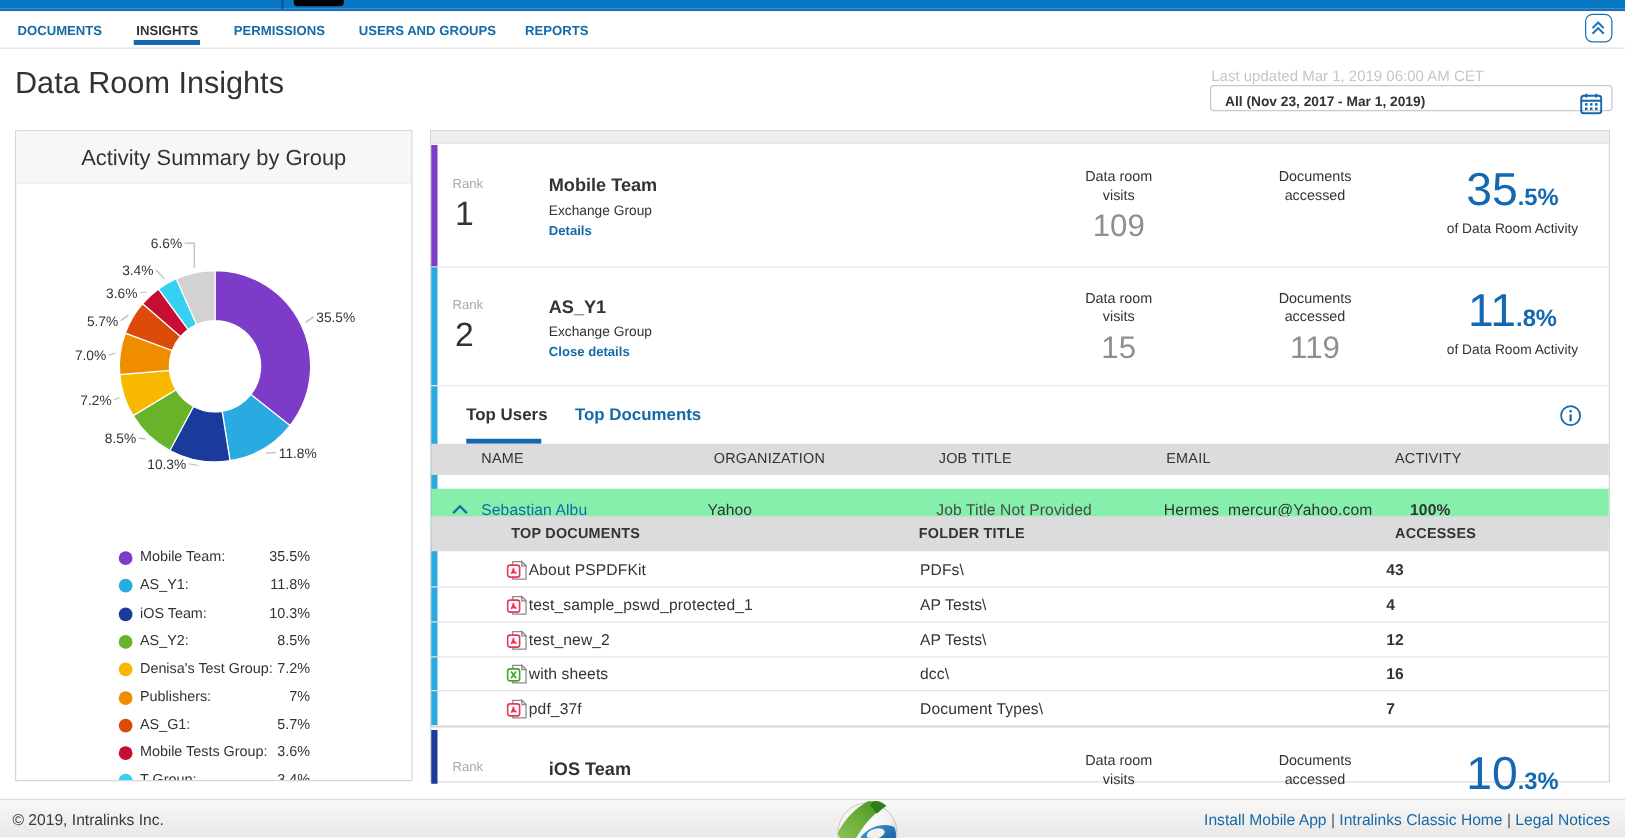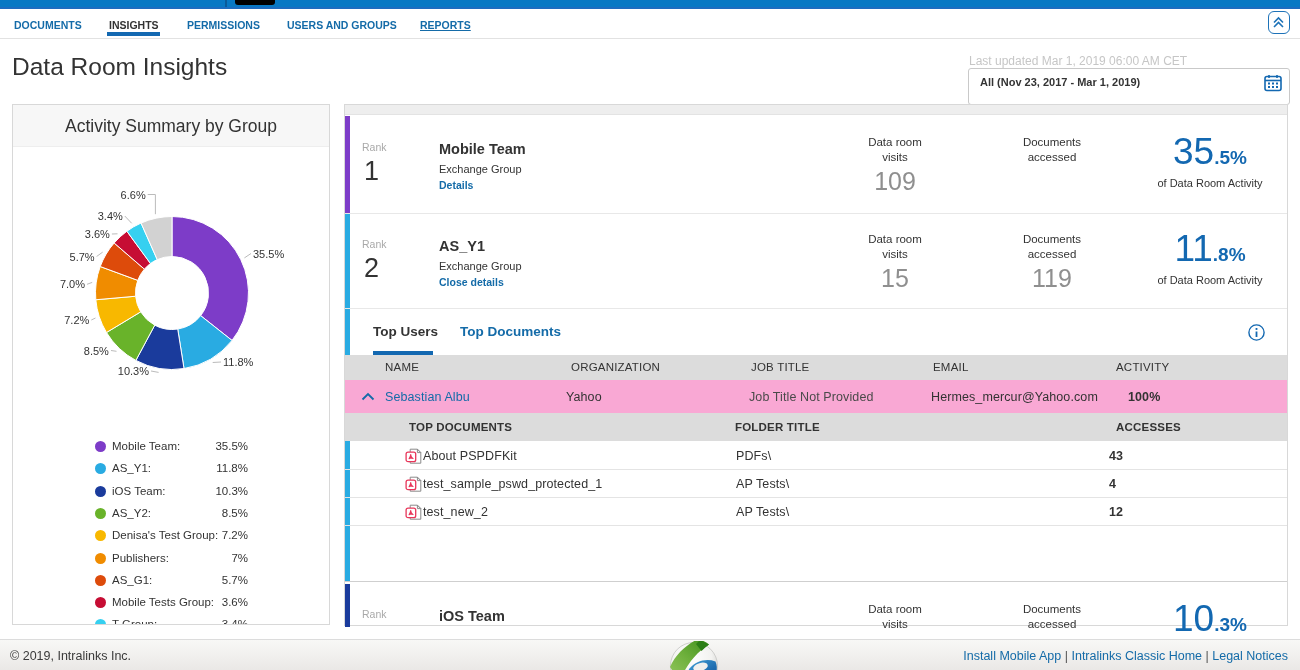--- a/index.html
+++ b/index.html
@@ -9,21 +9,21 @@
 #topline { position:absolute; left:0; top:7px; width:1300px; height:2px; background:#1d6cc0; }
 #topvline { position:absolute; left:225px; top:0; width:2px; height:7px; background:#0a5a99; }
 #topblack { position:absolute; left:235px; top:0; width:40px; height:5px; background:#000; border-radius:0 0 3px 3px; }
 #nav { position:absolute; left:0; top:9px; width:1300px; height:30px; background:#fff; border-bottom:1px solid #e2e2e2; }
 .navitem { position:absolute; top:10px; font-size:10.5px; font-weight:bold; color:#146ba8; letter-spacing:0; }
 #nav-ins { color:#333; }
 #insline { position:absolute; left:107px; top:32px; width:53px; height:3.5px; background:#1368b1; }
 #collapsebtn { position:absolute; left:1268px; top:11px; width:22px; height:23px; border:1.5px solid #1d72b8; border-radius:6px; }
 #title { position:absolute; left:12px; top:53px; font-size:24.5px; color:#333; }
 #lastupd { position:absolute; left:969px; top:54px; font-size:12px; color:#c6c6c6; }
-#datebox { position:absolute; left:968px; top:68px; width:322px; height:37px; border:1px solid #c9c9c9; border-radius:3px; background:#fff; }
+#datebox { position:absolute; left:968px; top:68px; width:322px; height:21px; border:1px solid #c9c9c9; border-radius:3px; background:#fff; }
 #datebox span { position:absolute; left:11px; top:7px; font-size:11px; font-weight:600; color:#333; }
 
 
 #lcard { position:absolute; left:12px; top:104px; width:318px; height:521px; border:1px solid #d8d8d8; background:#fff; overflow:hidden; }
 #lhead { position:absolute; left:0; top:0; width:316px; height:42px; background:#f7f7f7; border-bottom:1px solid #eee; }
 #lhead div { text-align:center; font-size:17.5px; color:#333; margin-top:11px; }
 .legrow { position:absolute; left:77px; width:158px; height:22px; font-size:11.5px; color:#333; }
 .legrow .dot { position:absolute; left:5px; top:1px; width:11px; height:11px; border-radius:50%; }
 .legrow .lab { position:absolute; left:22px; top:0px; }
 .legrow .val { position:absolute; right:0px; top:0px; }
@@ -58,21 +58,21 @@
 <body>
 <div id="topbar"></div>
 <div id="topline"></div>
 <div id="topvline"></div>
 <div id="topblack"></div>
 <div id="nav">
   <span class="navitem" style="left:14px;">DOCUMENTS</span>
   <span class="navitem" id="nav-ins" style="left:109px;">INSIGHTS</span>
   <span class="navitem" style="left:187px;">PERMISSIONS</span>
   <span class="navitem" style="left:287px;">USERS AND GROUPS</span>
-  <span class="navitem" style="left:420px;text-decoration:underline;">REPORTS</span>
+  <span class="navitem" style="left:420px;">REPORTS</span>
 </div>
 <div id="insline"></div>
 <div id="collapsebtn">
   <svg width="19" height="20" viewBox="0 0 19 20" style="position:absolute;left:0px;top:0px;">
     <path d="M5 10.5 L9.5 6 L14 10.5" fill="none" stroke="#1d72b8" stroke-width="1.6"></path>
     <path d="M5 15 L9.5 10.5 L14 15" fill="none" stroke="#1d72b8" stroke-width="1.6"></path>
   </svg>
 </div>
 <div id="title">Data Room Insights</div>
 <div id="lastupd">Last updated Mar 1, 2019 06:00 AM CET</div>
@@ -213,21 +213,21 @@
       <rect x="7.6" y="7.5" width="1.8" height="5.5" fill="#1368b1"></rect>
       <rect x="7.6" y="4" width="1.8" height="1.9" fill="#1368b1"></rect>
     </svg>
     <div class="thead" style="top:250px;">
       <span class="th" style="left:40px;top:6px;">NAME</span>
       <span class="th" style="left:226px;top:6px;">ORGANIZATION</span>
       <span class="th" style="left:406px;top:6px;">JOB TITLE</span>
       <span class="th" style="left:588px;top:6px;">EMAIL</span>
       <span class="th" style="left:771px;top:6px;">ACTIVITY</span>
     </div>
-    <div style="position:absolute;left:0;top:275px;width:942px;height:33px;background:#f9a8d4;">
+    <div style="position:absolute;left:0;top:286px;width:942px;height:33px;background:#86efac;">
       <svg width="14" height="9" viewBox="0 0 14 9" style="position:absolute;left:16px;top:12px;">
         <path d="M1.5 7.5 L7 2 L12.5 7.5" fill="none" stroke="#146ba8" stroke-width="1.8"></path>
       </svg>
       <span class="cell" style="left:40px;top:10px;color:#146ba8;">Sebastian Albu</span>
       <span class="cell" style="left:221px;top:10px;">Yahoo</span>
       <span class="cell" style="left:404px;top:10px;color:#4a4a4a;">Job Title Not Provided</span>
       <span class="cell" style="left:586px;top:10px;">Hermes_mercur@Yahoo.com</span>
       <span class="cell" style="left:783px;top:10px;font-weight:bold;">100%</span>
     </div>
     <div class="thead2" style="top:308px;">
@@ -260,20 +260,42 @@
     <div class="docrow" style="position:absolute;left:0;top:393px;width:942px;height:28px;">
       <svg width="17" height="17" viewBox="0 0 17 17" style="position:absolute;left:60px;top:6px;">
         <path d="M5.2 1.2 h7.2 l3.4 3.4 v10.6 h-10.6 z" fill="#fff" stroke="#8a8a8a" stroke-width="1"></path>
         <path d="M12.4 1.2 v3.4 h3.4 z" fill="#f2f2f2" stroke="#8a8a8a" stroke-width="1"></path>
         <rect x="1.1" y="4.1" width="9.6" height="9.6" rx="2" fill="#fff" stroke="#e8365a" stroke-width="1.3"></rect>
         <path d="M3.6 10.6 C4.4 9.2 5 7.6 5.2 6.4 C5.4 5.8 6.2 5.8 6.3 6.5 C6.4 7.8 6.9 9.3 8.2 10 C8.9 10.4 8.6 11.2 7.8 11 C6.5 10.7 5.2 10.8 4.3 11.2 C3.7 11.4 3.3 11.1 3.6 10.6 Z" fill="#e8365a"></path>
       </svg>
       <span class="cell" style="left:78px;top:7px;">test_new_2</span>
       <span class="cell" style="left:391px;top:7px;">AP Tests\</span>
       <span class="cell" style="left:764px;top:7px;font-weight:bold;">12</span>
+    </div>
+    <div class="docrow" style="position:absolute;left:0;top:420px;width:942px;height:28px;">
+      <svg width="17" height="17" viewBox="0 0 17 17" style="position:absolute;left:60px;top:6px;">
+        <path d="M5.2 1.2 h7.2 l3.4 3.4 v10.6 h-10.6 z" fill="#fff" stroke="#8a8a8a" stroke-width="1"></path>
+        <path d="M12.4 1.2 v3.4 h3.4 z" fill="#f2f2f2" stroke="#8a8a8a" stroke-width="1"></path>
+        <rect x="1.1" y="4.1" width="9.6" height="9.6" rx="2" fill="#fff" stroke="#44a62e" stroke-width="1.3"></rect>
+        <path d="M3.8 6.2 L7.9 11.6 M7.9 6.2 L3.8 11.6" stroke="#44a62e" stroke-width="1.4" fill="none"></path>
+      </svg>
+      <span class="cell" style="left:78px;top:7px;">with sheets</span>
+      <span class="cell" style="left:391px;top:7px;">dcc\</span>
+      <span class="cell" style="left:764px;top:7px;font-weight:bold;">16</span>
+    </div>
+    <div class="docrow" style="position:absolute;left:0;top:448px;width:942px;height:28px;">
+      <svg width="17" height="17" viewBox="0 0 17 17" style="position:absolute;left:60px;top:6px;">
+        <path d="M5.2 1.2 h7.2 l3.4 3.4 v10.6 h-10.6 z" fill="#fff" stroke="#8a8a8a" stroke-width="1"></path>
+        <path d="M12.4 1.2 v3.4 h3.4 z" fill="#f2f2f2" stroke="#8a8a8a" stroke-width="1"></path>
+        <rect x="1.1" y="4.1" width="9.6" height="9.6" rx="2" fill="#fff" stroke="#e8365a" stroke-width="1.3"></rect>
+        <path d="M3.6 10.6 C4.4 9.2 5 7.6 5.2 6.4 C5.4 5.8 6.2 5.8 6.3 6.5 C6.4 7.8 6.9 9.3 8.2 10 C8.9 10.4 8.6 11.2 7.8 11 C6.5 10.7 5.2 10.8 4.3 11.2 C3.7 11.4 3.3 11.1 3.6 10.6 Z" fill="#e8365a"></path>
+      </svg>
+      <span class="cell" style="left:78px;top:7px;">pdf_37f</span>
+      <span class="cell" style="left:391px;top:7px;">Document Types\</span>
+      <span class="cell" style="left:764px;top:7px;font-weight:bold;">7</span>
     </div>
     <div class="rowsep" style="top:476px;background:#cfcfcf;"></div>
   <div class="vbar" style="top:479px;height:43px;background:#1a3b9c;"></div>
     <span class="rank-lab" style="top:503px;">Rank</span>
     <span class="gname" style="top:503px;">iOS Team</span>
     <div class="colhead" style="left:470px;top:497px;">Data room<br>visits</div>
     <div class="colnum" style="left:470px;top:527px;"></div>
     <div class="colhead" style="left:627px;top:497px;">Documents<br>accessed</div>
     <div class="colnum" style="left:627px;top:527px;"></div>
     <div class="bigpct" style="left:790px;top:493px;"><span class="b1">10</span><span class="b2">.3%</span></div>

